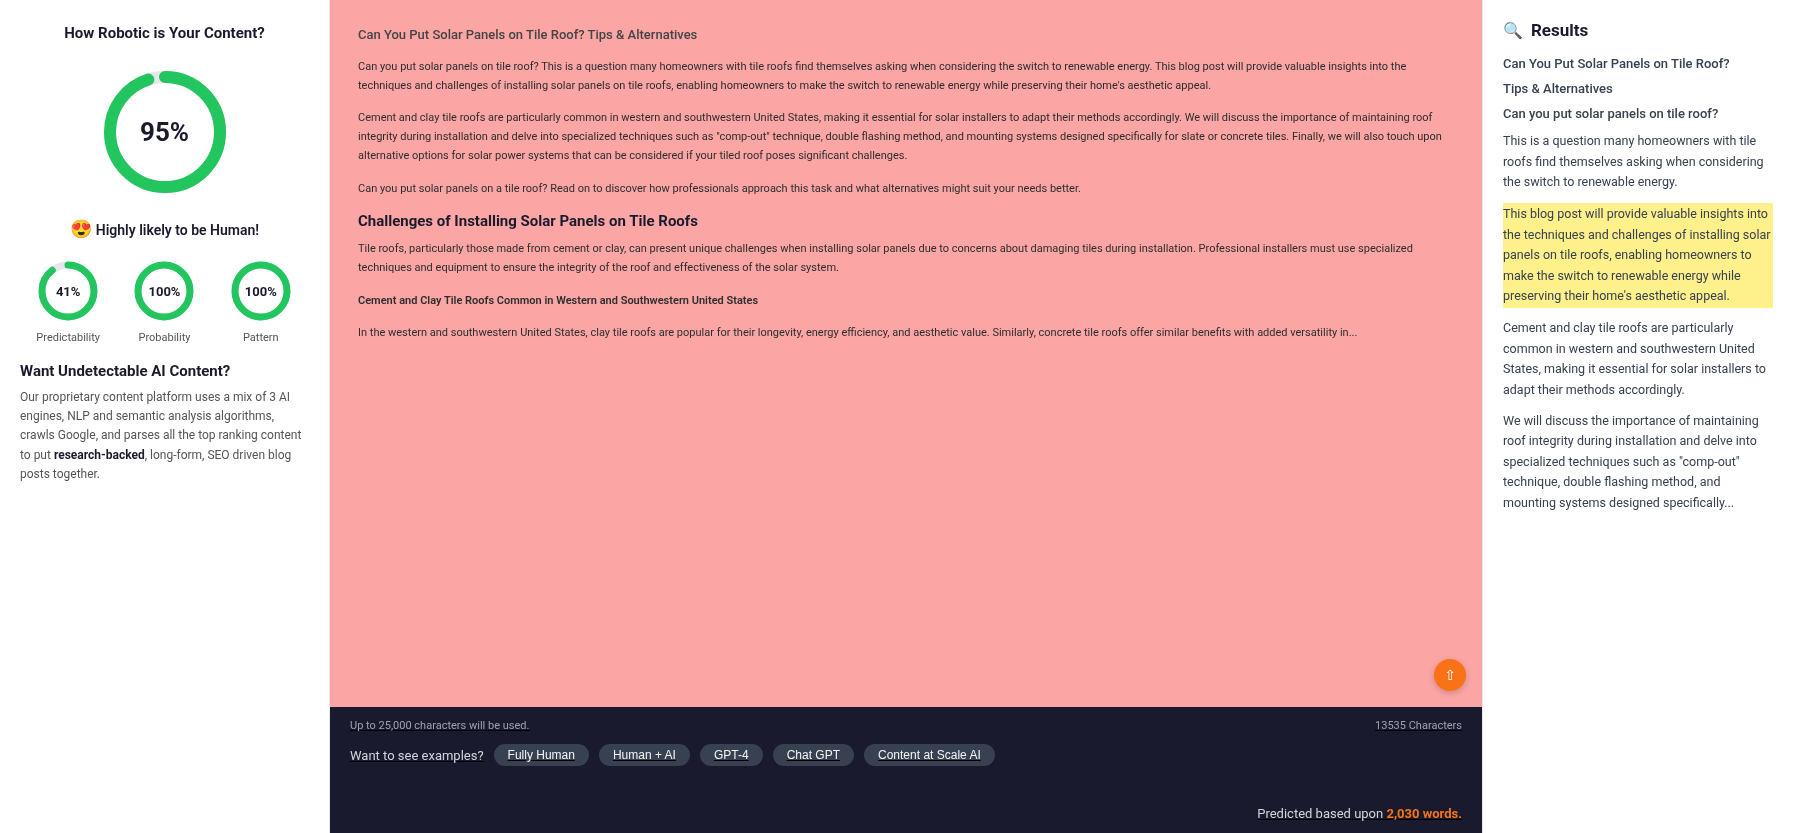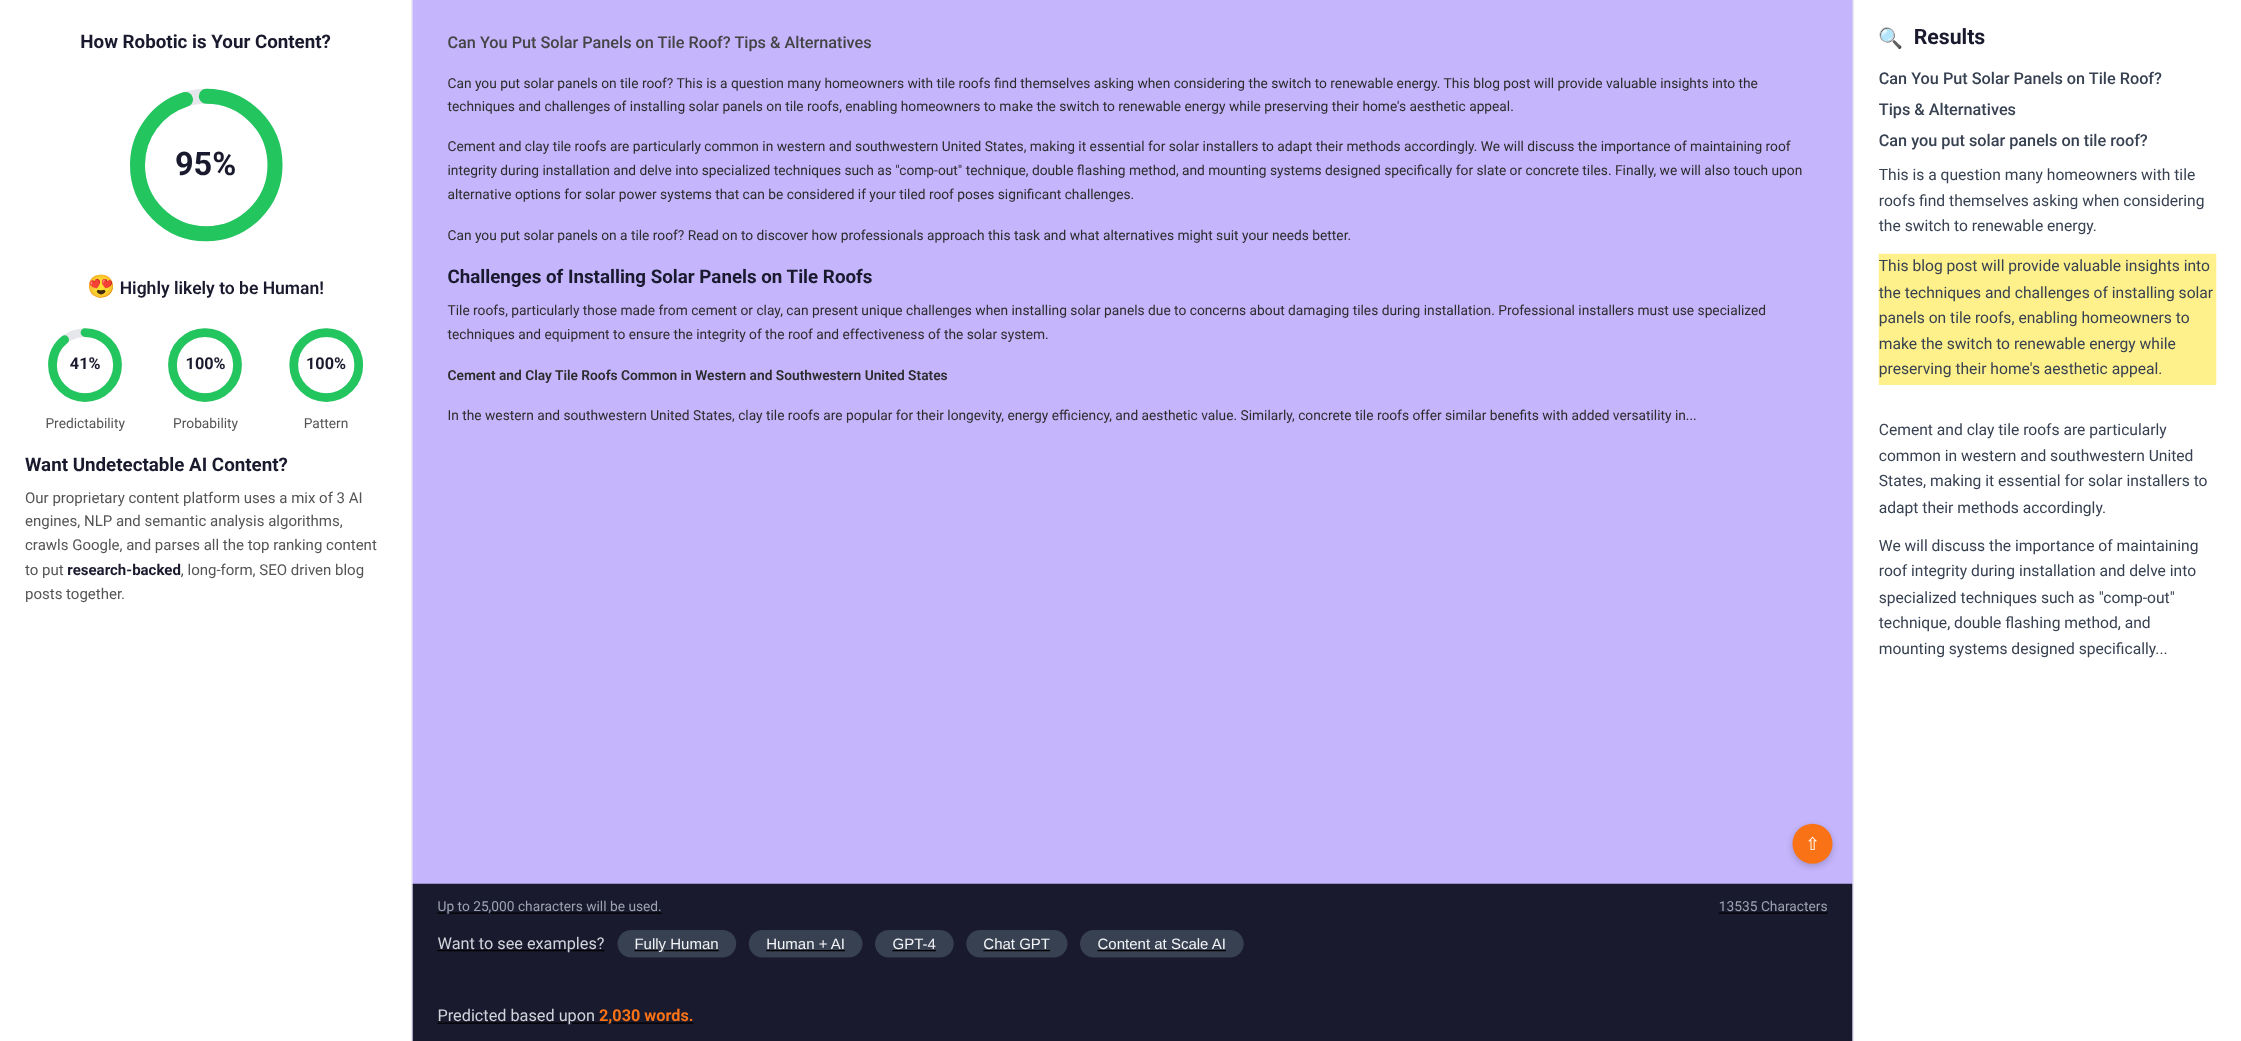--- a/index.html
+++ b/index.html
@@ -109,21 +109,21 @@
     }
     .undetectable-desc strong {
       color: #1a1a2e;
     }
 
     
     .center-panel {
       flex: 1;
       display: flex;
       flex-direction: column;
-      background: #c4b5fd;
+      background: #fca5a5;
       border-right: 1px solid #e8e8e8;
       overflow: hidden;
     }
     .center-content {
       flex: 1;
       overflow-y: auto;
       padding: 24px 28px;
       position: relative;
     }
     .center-content p {
@@ -185,21 +185,21 @@
       background: #374151;
       color: #f3f4f6;
       border-radius: 20px;
       padding: 4px 14px;
       font-size: 12px;
       cursor: pointer;
       border: none;
       font-weight: 500;
     }
     .predicted-row {
-      text-align: left;
+      text-align: right;
       font-size: 13px;
       color: #d1d5db;
       margin-top: 40px;
     }
 
     
     .right-panel {
       width: 310px;
       min-width: 310px;
       background: #fff;
@@ -234,21 +234,21 @@
       font-size: 12.5px;
       color: #374151;
       line-height: 1.65;
       margin-bottom: 10px;
     }
     .highlight-block {
       background: #fef08a;
       font-size: 12.5px;
       color: #374151;
       line-height: 1.65;
-      margin-bottom: 27px;
+      margin-bottom: 10px;
       padding: 1px 0;
     }
   </style>
 </head>
 <body>
 
 <div class="left-panel">
   <h2>How Robotic is Your Content?</h2>
 
   <div class="donut-container">

